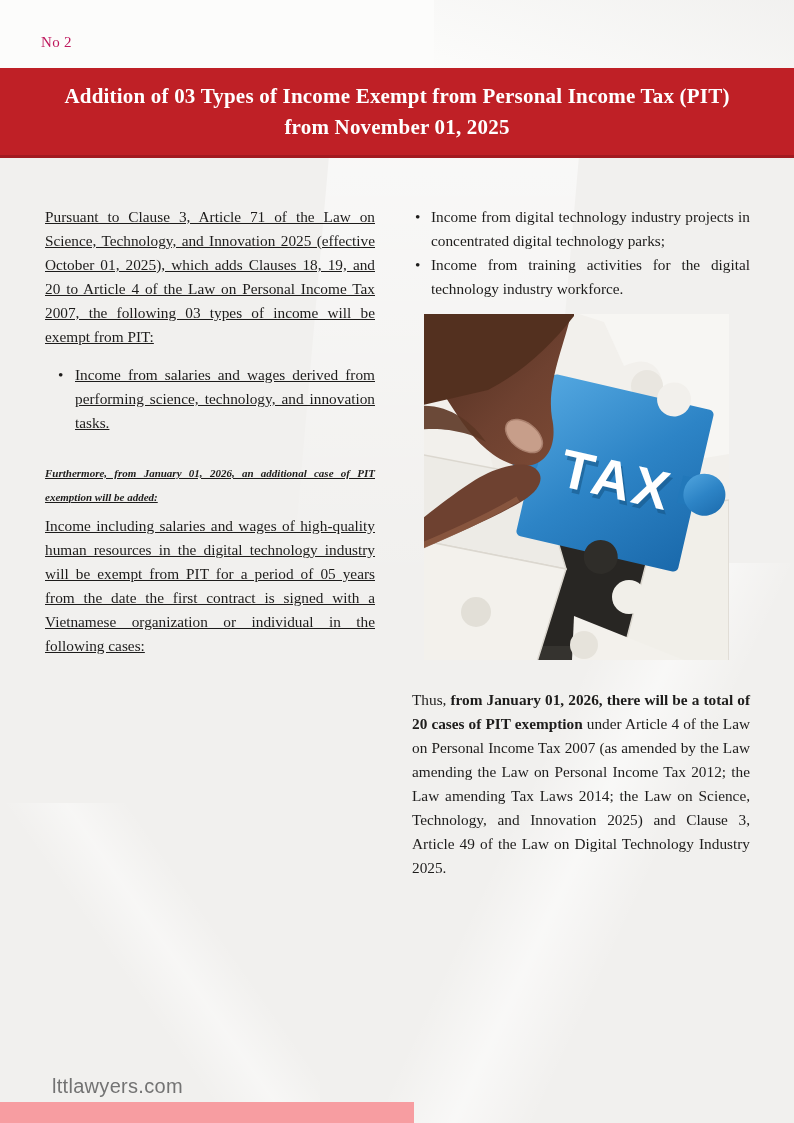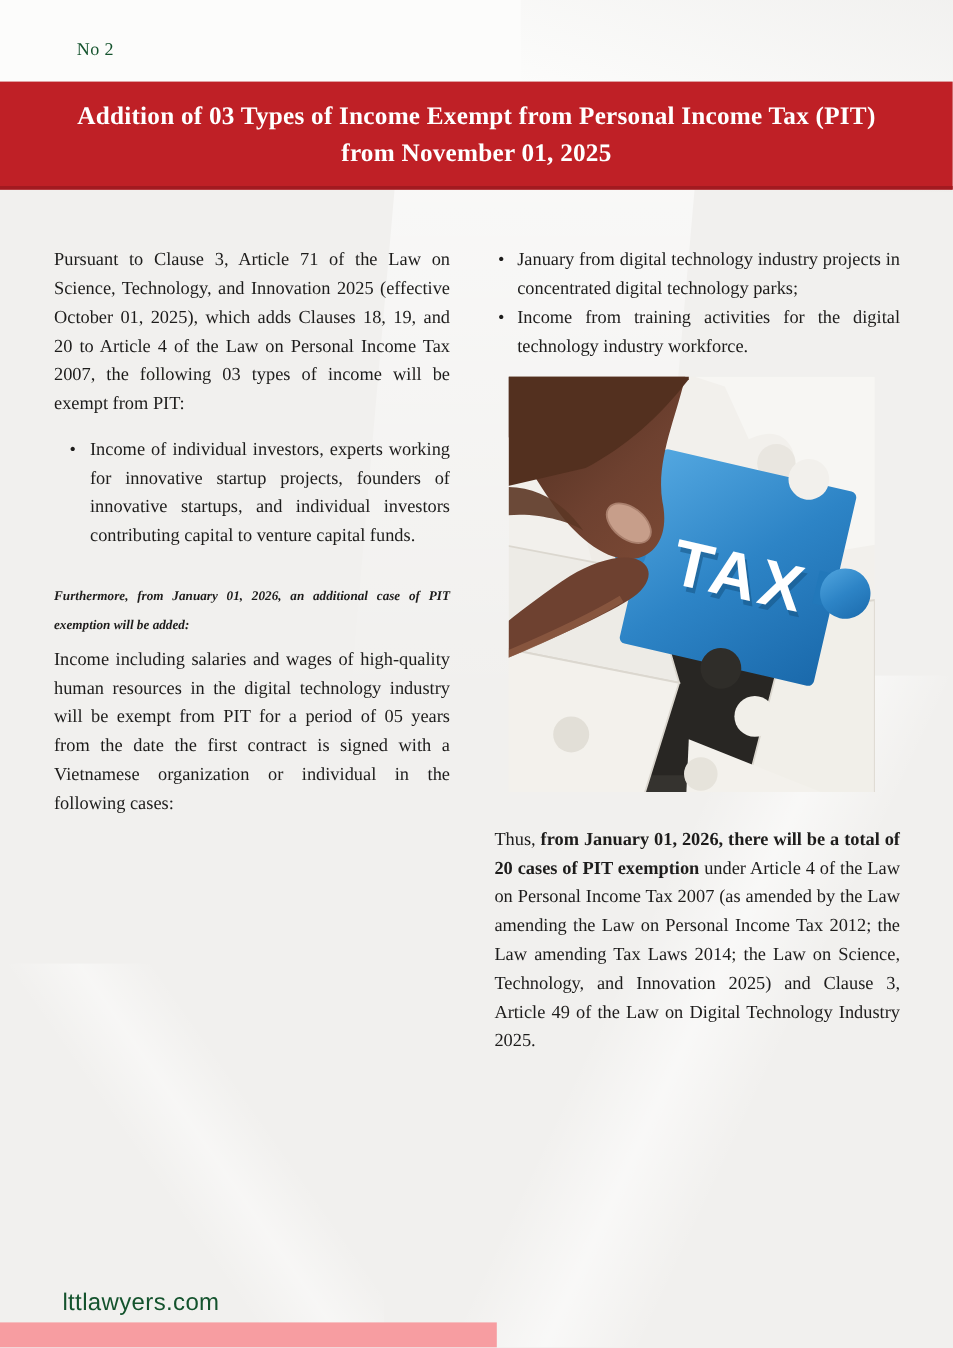--- a/index.html
+++ b/index.html
@@ -16,41 +16,41 @@
     background:linear-gradient(to bottom, rgba(255,255,255,.55), rgba(255,255,255,0));
     transform:skewX(-5deg); }
   .tex-br { bottom:0; right:0; width:420px; height:560px;
     background:linear-gradient(115deg, rgba(255,255,255,0) 38%, rgba(255,255,255,.55) 50%, rgba(255,255,255,0) 62%); }
   .tex-bl { bottom:20px; left:0; width:320px; height:300px;
     background:linear-gradient(55deg, rgba(255,255,255,0) 40%, rgba(255,255,255,.45) 52%, rgba(255,255,255,0) 64%); }
   .tex-tr { top:0; right:0; width:360px; height:160px;
     background:linear-gradient(200deg, rgba(210,208,205,.25), rgba(255,255,255,0) 70%); }
 
   .issue {
-    position:absolute; top:34px; left:64px;
-    font-size:15px; letter-spacing:.3px; color:#14532d;
+    position:absolute; top:34px; left:41px;
+    font-size:15px; letter-spacing:.3px; color:#be185d;
   }
 
   .banner {
     position:absolute; top:68px; left:0; width:794px; height:90px;
     background:#bf2026; border-bottom:3px solid #a21a20;
     display:flex; align-items:center; justify-content:center;
     box-sizing:border-box;
   }
   .banner h1 {
     margin:16px; text-align:center; color:#ffffff;
     font-size:21px; line-height:31px; font-weight:700; letter-spacing:.2px;
   }
   .banner h1 span { display:block; }
 
   .columns {
     position:absolute; top:205px; left:45px; width:705px;
     display:flex; gap:37px;
   }
-  .col-left  { width:330px; }
+  .col-left  { width:330px;text-decoration:underline; }
   .col-right { width:338px; }
 
   .para {
     margin:0 0 14px 0; font-size:15.3px; line-height:24px;
     text-align:justify; text-justify:inter-word;
   }
   ul.bullets { margin:0 0 26px 0; padding:0; list-style:none; }
   ul.bullets li {
     position:relative; font-size:15.3px; line-height:24px;
     text-align:justify;
@@ -66,21 +66,21 @@
     font-weight:700; font-style:italic; text-align:justify;
   }
 
   figure.photo { margin:0 0 28px 12px; width:305px; height:346px; }
 
   .conclusion strong { font-weight:700; }
 
   .site-link {
     position:absolute; left:52px; top:1075px;
     font-family:"Liberation Sans","DejaVu Sans",sans-serif;
-    font-size:20px; color:#14532d; text-decoration:none; letter-spacing:.3px;
+    font-size:20px; color:#737373; text-decoration:none; letter-spacing:.3px;
   }
   .pink-bar {
     position:absolute; left:0; top:1102px; width:414px; height:21px;
     background:#f79da1;
   }
 </style>
 </head>
 <body>
 
 <div class="top-strip"></div>
@@ -95,29 +95,29 @@
   <h1>
     <span>Addition of 03 Types of Income Exempt from Personal Income Tax (PIT)</span>
     <span>from November 01, 2025</span>
   </h1>
 </header>
 
 <main class="columns">
   <section class="col-left">
     <p class="para">Pursuant to Clause 3, Article 71 of the Law on Science, Technology, and Innovation 2025 (effective October 01, 2025), which adds Clauses 18, 19, and 20 to Article 4 of the Law on Personal Income Tax 2007, the following 03 types of income will be exempt from PIT:</p>
     <ul class="bullets">
-      <li>Income of individual investors, experts working for innovative startup projects, founders of innovative startups, and individual investors contributing capital to venture capital funds.</li>
+      <li>Income from salaries and wages derived from performing science, technology, and innovation tasks.</li>
     </ul>
     <p class="em-note">Furthermore, from January 01, 2026, an additional case of PIT exemption will be added:</p>
     <p class="para">Income including salaries and wages of high-quality human resources in the digital technology industry will be exempt from PIT for a period of 05 years from the date the first contract is signed with a Vietnamese organization or individual in the following cases:</p>
   </section>
 
   <section class="col-right">
     <ul class="bullets">
-      <li>January from digital technology industry projects in concentrated digital technology parks;</li>
+      <li>Income from digital technology industry projects in concentrated digital technology parks;</li>
       <li>Income from training activities for the digital technology industry workforce.</li>
     </ul>
 
     <figure class="photo">
       <svg viewBox="0 0 305 346" width="305" height="346" role="img">
         <defs>
           <linearGradient id="bluegrad" x1="0" y1="0" x2="1" y2="1">
             <stop offset="0" stop-color="#53a7e0"></stop>
             <stop offset="0.5" stop-color="#2d84c6"></stop>
             <stop offset="1" stop-color="#1a69ab"></stop>

